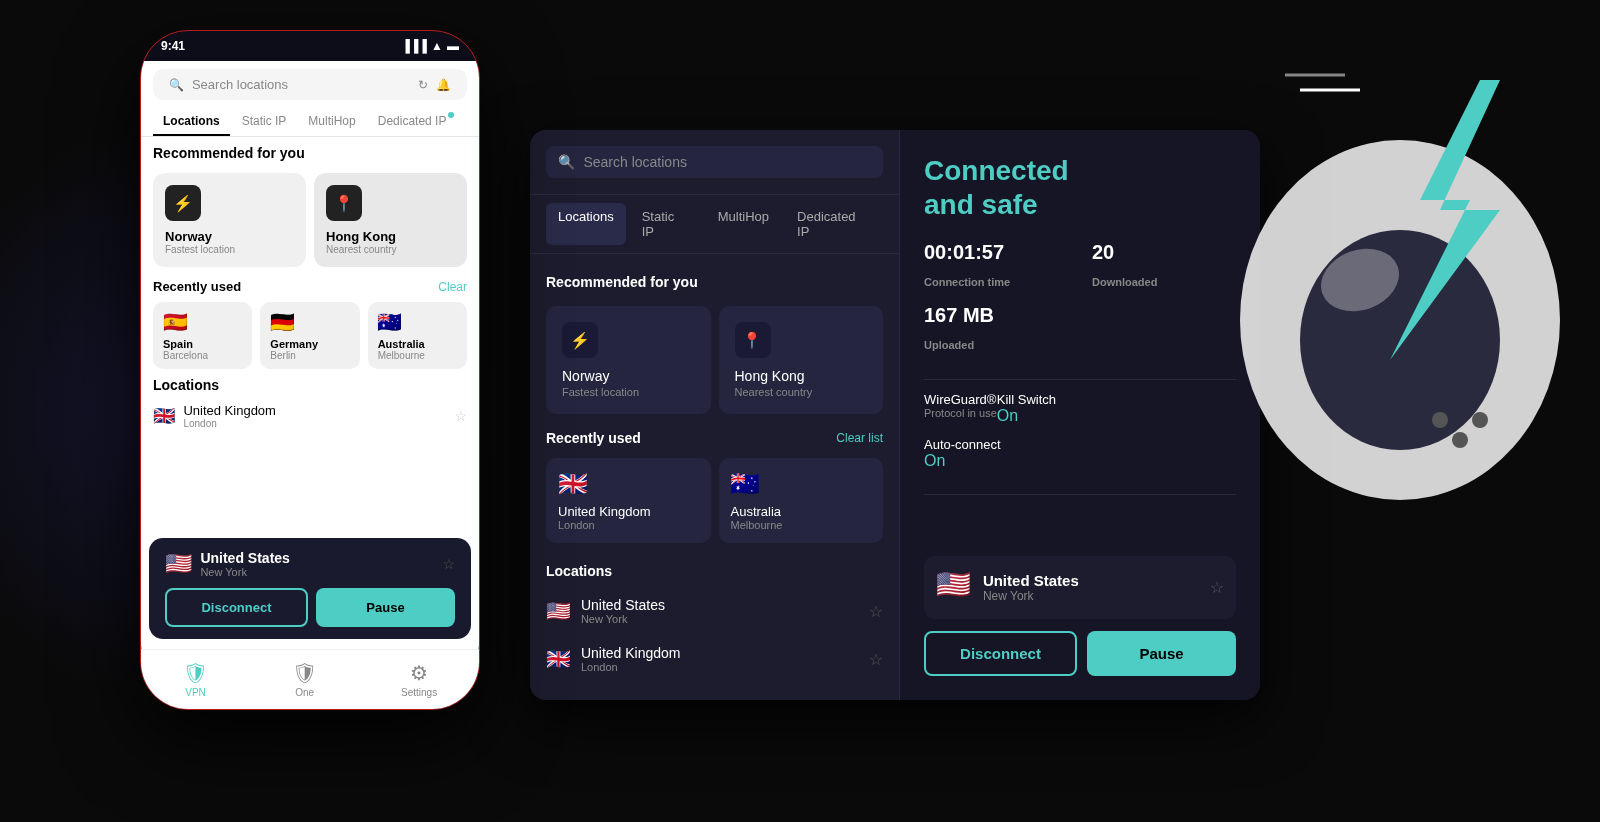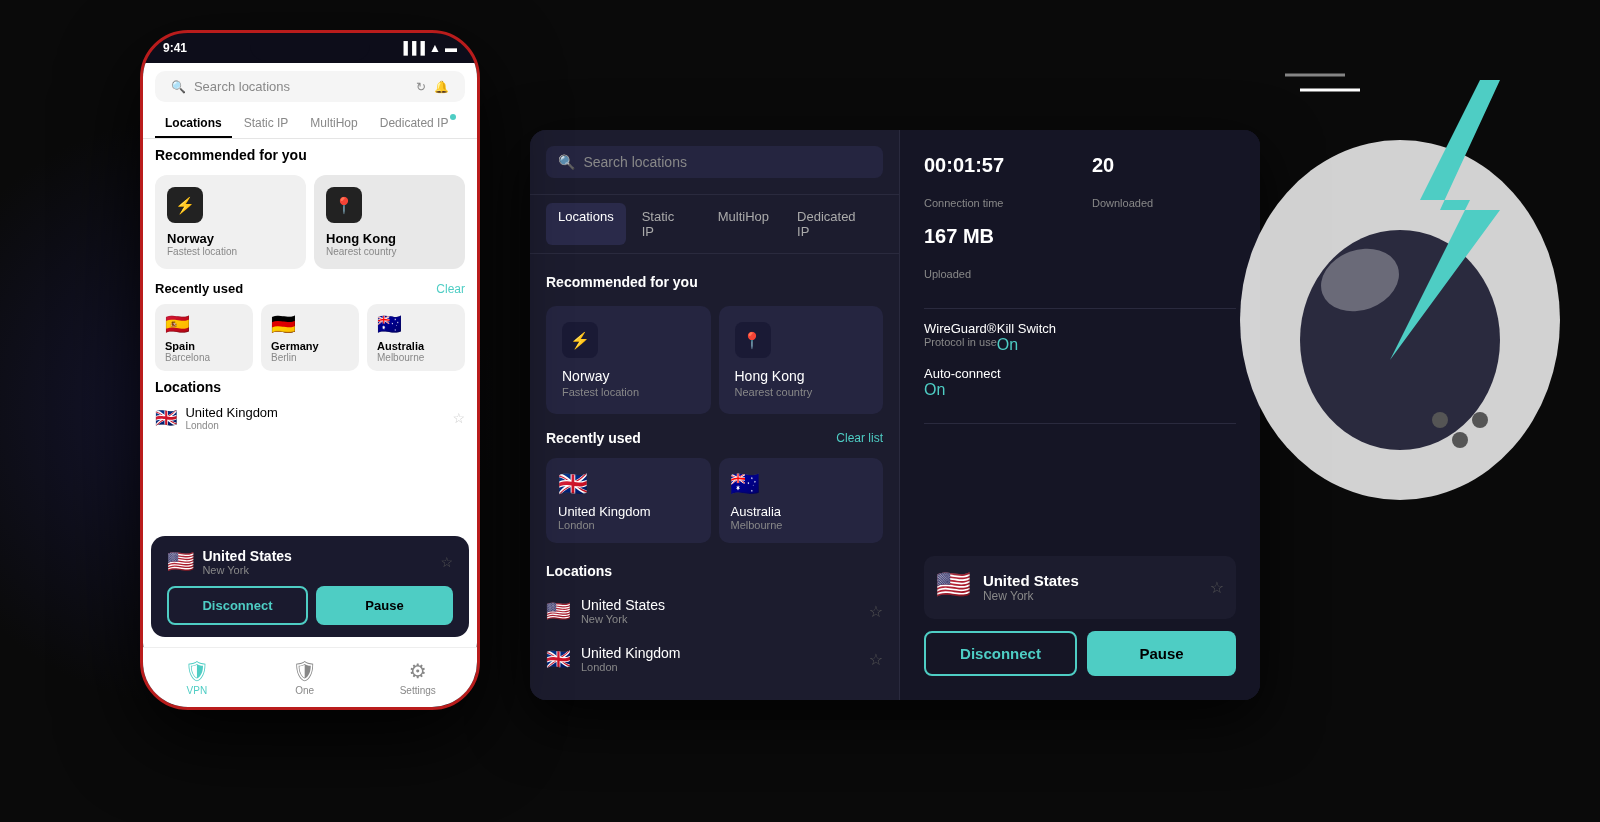--- a/index.html
+++ b/index.html
@@ -221,21 +221,22 @@
 
     .stat-item .stat-val {
       font-size: 20px;
       font-weight: 600;
       color: #fff;
     }
 
     .stat-item .stat-label {
       font-size: 11px;
       color: #888;
-      margin-top: 20px;
+      margin-top: 12px;
+      font-weight: bold;
     }
 
     .divider { height: 1px; background: #2a2a3e; margin: 12px 0; }
 
     .feature-row {
       display: flex;
       justify-content: flex-start;
       margin-bottom: 12px;
     }
 
@@ -311,21 +312,21 @@
       width: 340px;
       height: 700px;
       z-index: 10;
     }
 
     .phone-frame {
       width: 340px;
       height: 680px;
       background: #0d0d1a;
       border-radius: 48px;
-      border: 3px solid #b91c1c;
+      border: 1px solid #b91c1c;
       overflow: hidden;
       position: relative;
       box-shadow: 0 30px 80px rgba(0,0,0,0.9);
     }
 
     .phone-notch {
       position: absolute;
       top: 0;
       left: 50%;
       transform: translateX(-50%);
@@ -709,20 +710,24 @@
         <div class="location-info">
           <div class="location-name">United Kingdom</div>
           <div class="location-sub">London</div>
         </div>
         <span class="star-icon">☆</span>
       </div>
     </div>
   </div>
 
   <div class="connected-panel">
+    <div class="connected-title">
+      <span>Connected</span><br>
+      <span>and safe</span>
+    </div>
 
     <div class="stats-grid">
       <div class="stat-item">
         <div class="stat-val">00:01:57</div>
         <div class="stat-label">Connection time</div>
       </div>
       <div class="stat-item">
         <div class="stat-val">20</div>
         <div class="stat-label">Downloaded</div>
       </div>

